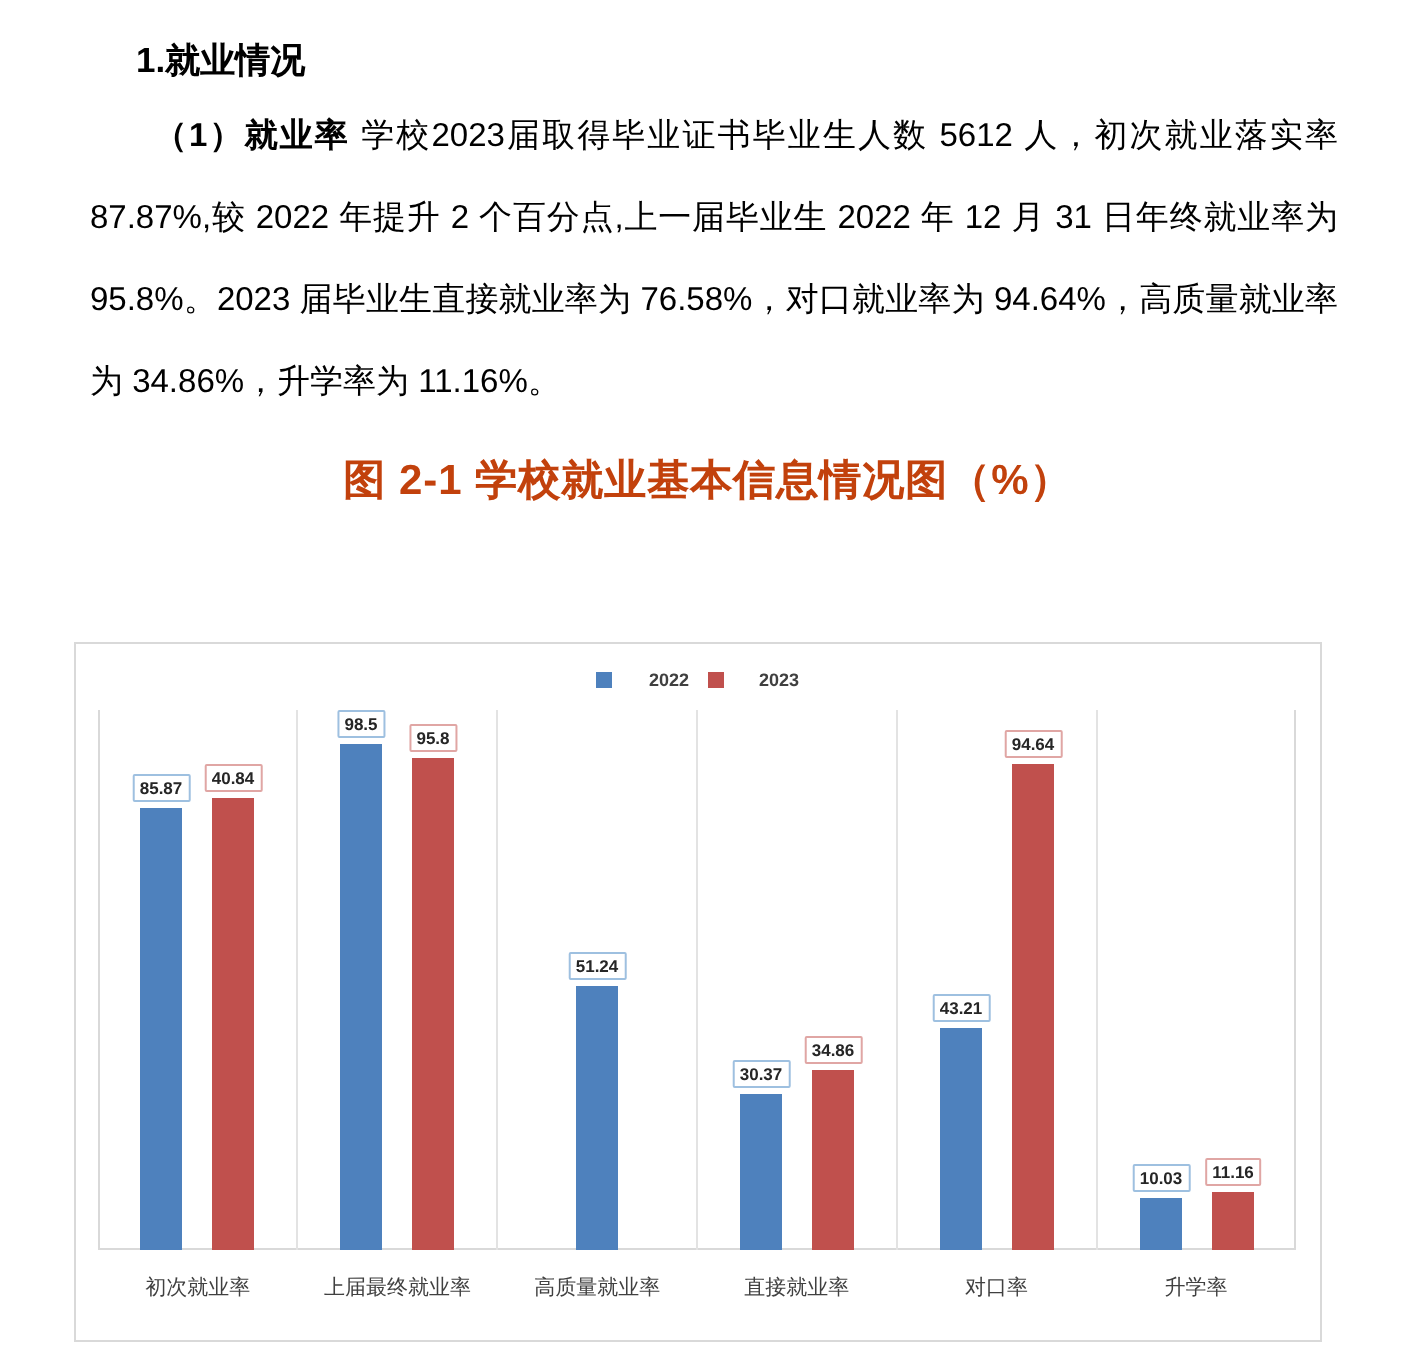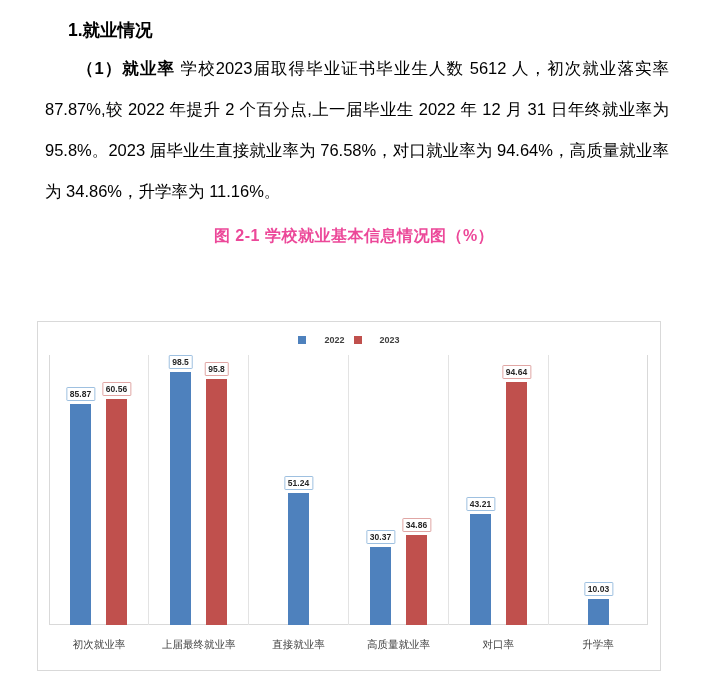--- a/index.html
+++ b/index.html
@@ -43,25 +43,25 @@
     color: #000;
   }
   .para b {
     font-weight: bold;
   }
 
   
   .fig-caption {
     font-family: "Liberation Sans", "DejaVu Sans", sans-serif;
     font-weight: bold;
-    font-size: 16px;
+    font-size: 21px;
     text-align: center;
     margin: 0;
     padding: 14px 0 10px 0;
-    color: #ec4899;
+    color: #c2410c;
     letter-spacing: 0.5px;
   }
 
   
   .chart-wrap {
     position: absolute;
     left: 37px;
     top: 321px;
     width: 624px;
     height: 350px;
@@ -218,21 +218,21 @@
 
     <div class="plot">
       <div class="plot-frame"></div>
       <div class="groups" id="groups">
           <div class="group">
             <div class="bar-holder">
               <div class="dlabel s2022" style="bottom: calc(81.781% + 3px);">85.87</div>
               <div class="bar s2022" style="height: 81.781%; background: rgb(78, 129, 189);"></div>
             </div>
             <div class="bar-holder">
-              <div class="dlabel s2023" style="bottom: calc(83.6857% + 3px);">60.56</div>
+              <div class="dlabel s2023" style="bottom: calc(83.6857% + 3px);">40.84</div>
               <div class="bar s2023" style="height: 83.6857%; background: rgb(192, 80, 77);"></div>
             </div>
           </div>
           <div class="group">
             <div class="bar-holder">
               <div class="dlabel s2022" style="bottom: calc(93.8095% + 3px); margin-top: 24px;">98.5</div>
               <div class="bar s2022" style="height: 93.8095%; background: rgb(78, 129, 189);"></div>
             </div>
             <div class="bar-holder">
               <div class="dlabel s2023" style="bottom: calc(91.2381% + 3px);">95.8</div>
@@ -262,28 +262,32 @@
             </div>
             <div class="bar-holder">
               <div class="dlabel s2023" style="bottom: calc(90.1333% + 3px);">94.64</div>
               <div class="bar s2023" style="height: 90.1333%; background: rgb(192, 80, 77);"></div>
             </div>
           </div>
           <div class="group">
             <div class="bar-holder">
               <div class="dlabel s2022" style="bottom: calc(9.55238% + 3px); text-align: center;">10.03</div>
               <div class="bar s2022" style="height: 9.55238%; background: rgb(78, 129, 189);"></div>
+            </div>
+            <div class="bar-holder">
+              <div class="dlabel s2023" style="bottom: calc(10.6286% + 3px);">11.16</div>
+              <div class="bar s2023" style="height: 10.6286%; background: rgb(192, 80, 77);"></div>
             </div>
           </div>
         </div>
     </div>
 
     <div class="xaxis" id="xaxis">
         <div class="xtick">初次就业率</div>
         <div class="xtick">上届最终就业率</div>
+        <div class="xtick">高质量就业率</div>
         <div class="xtick">直接就业率</div>
-        <div class="xtick">高质量就业率</div>
         <div class="xtick">对口率</div>
         <div class="xtick">升学率</div>
       </div>
 
   </div>
 </div>
 
 </body></html>

